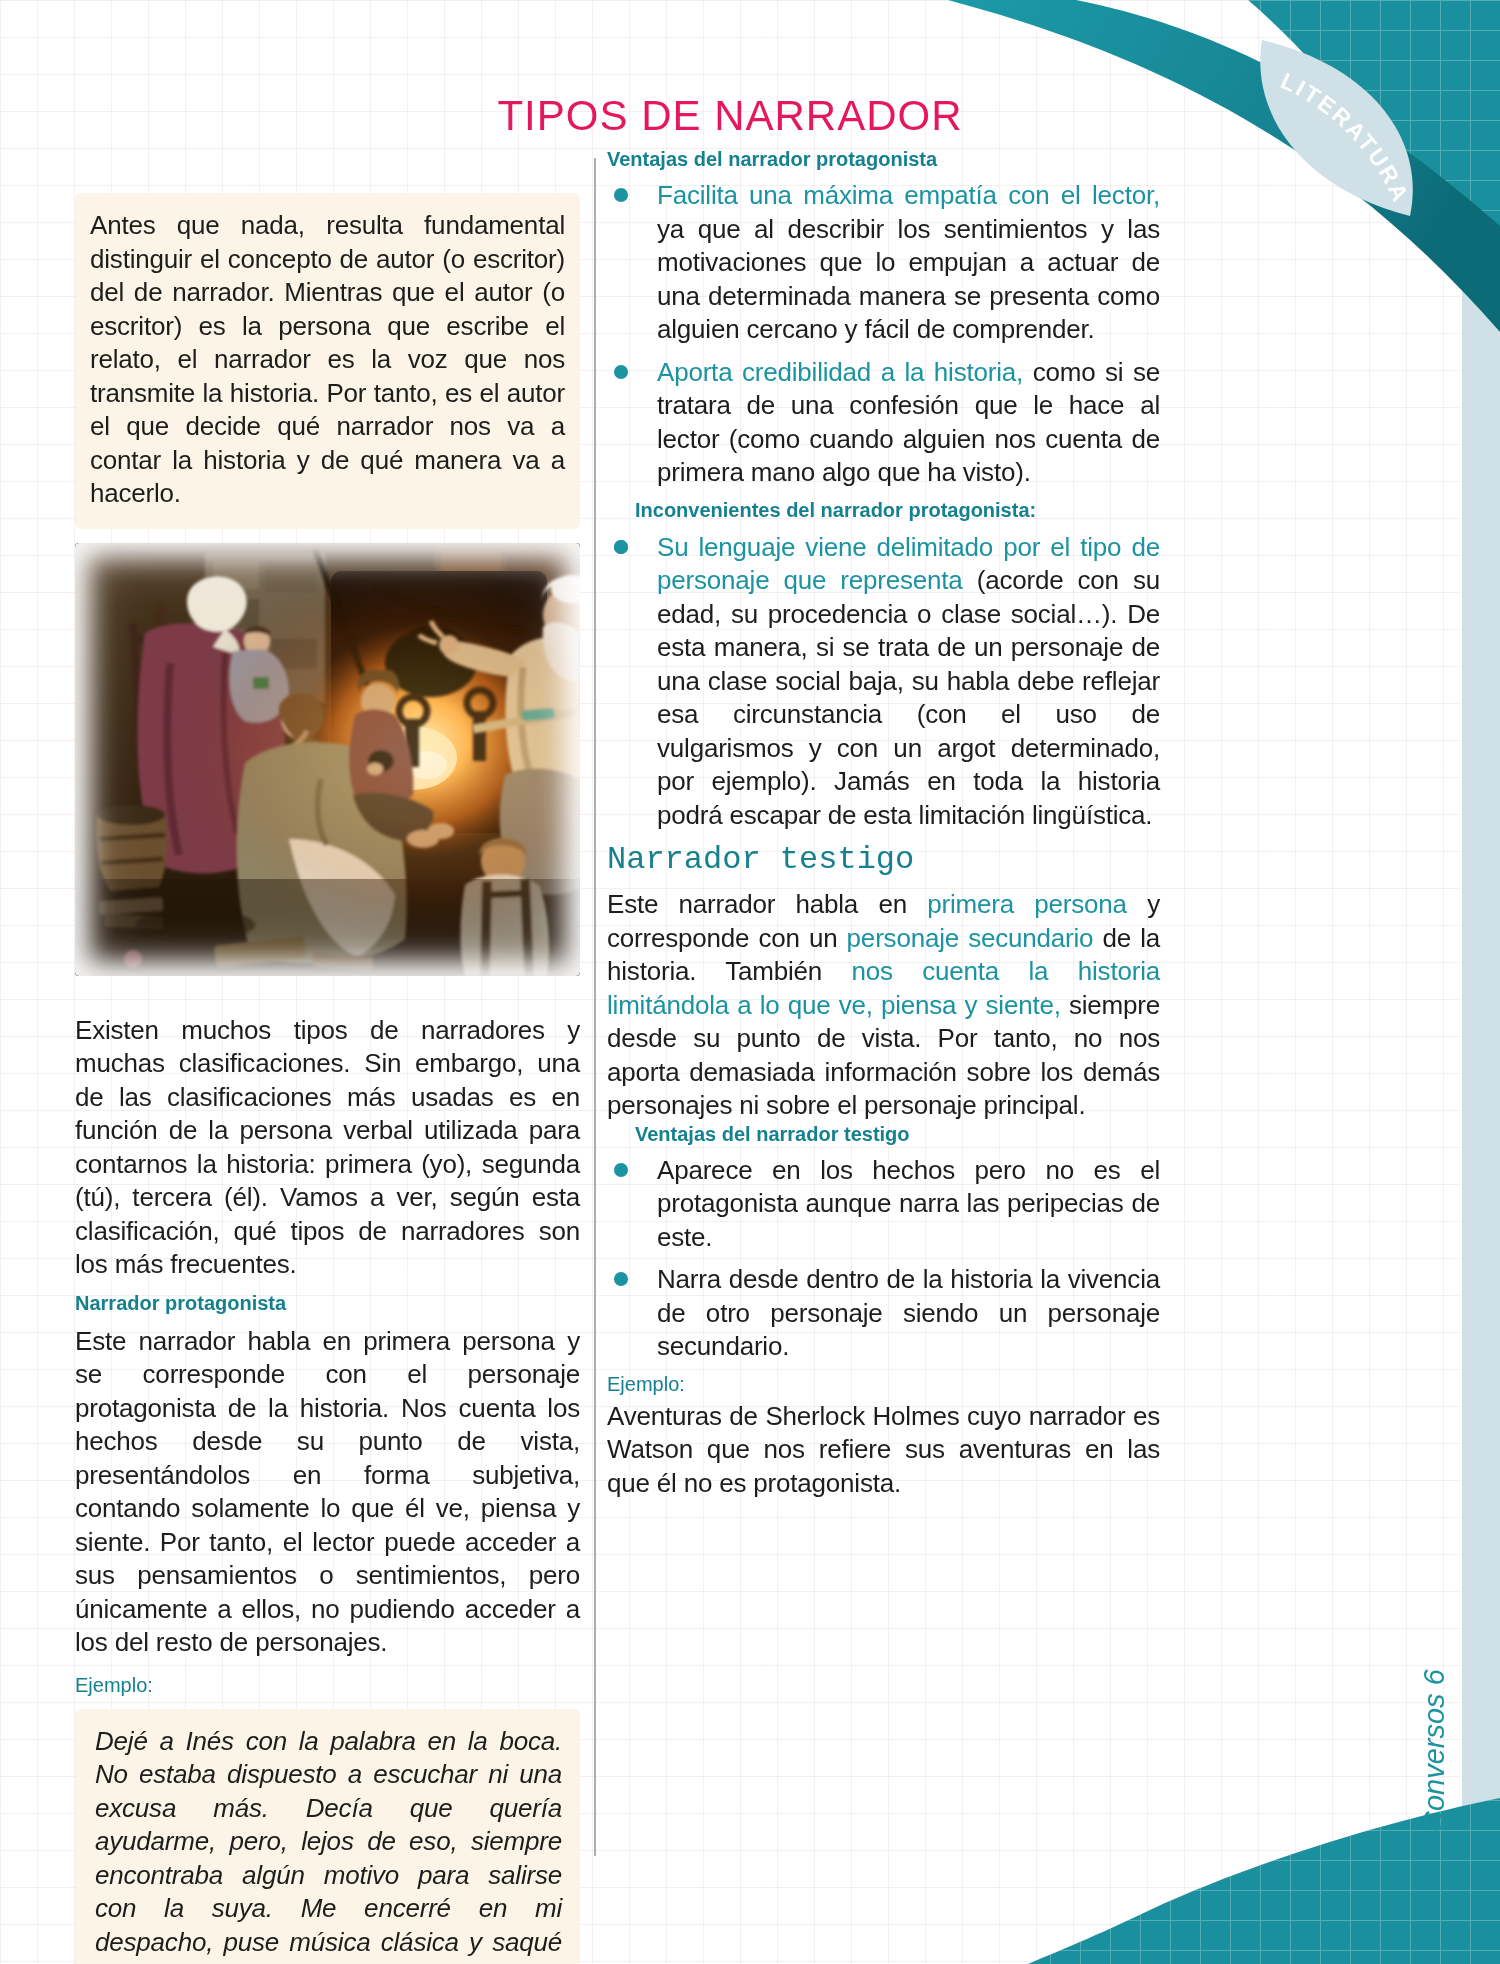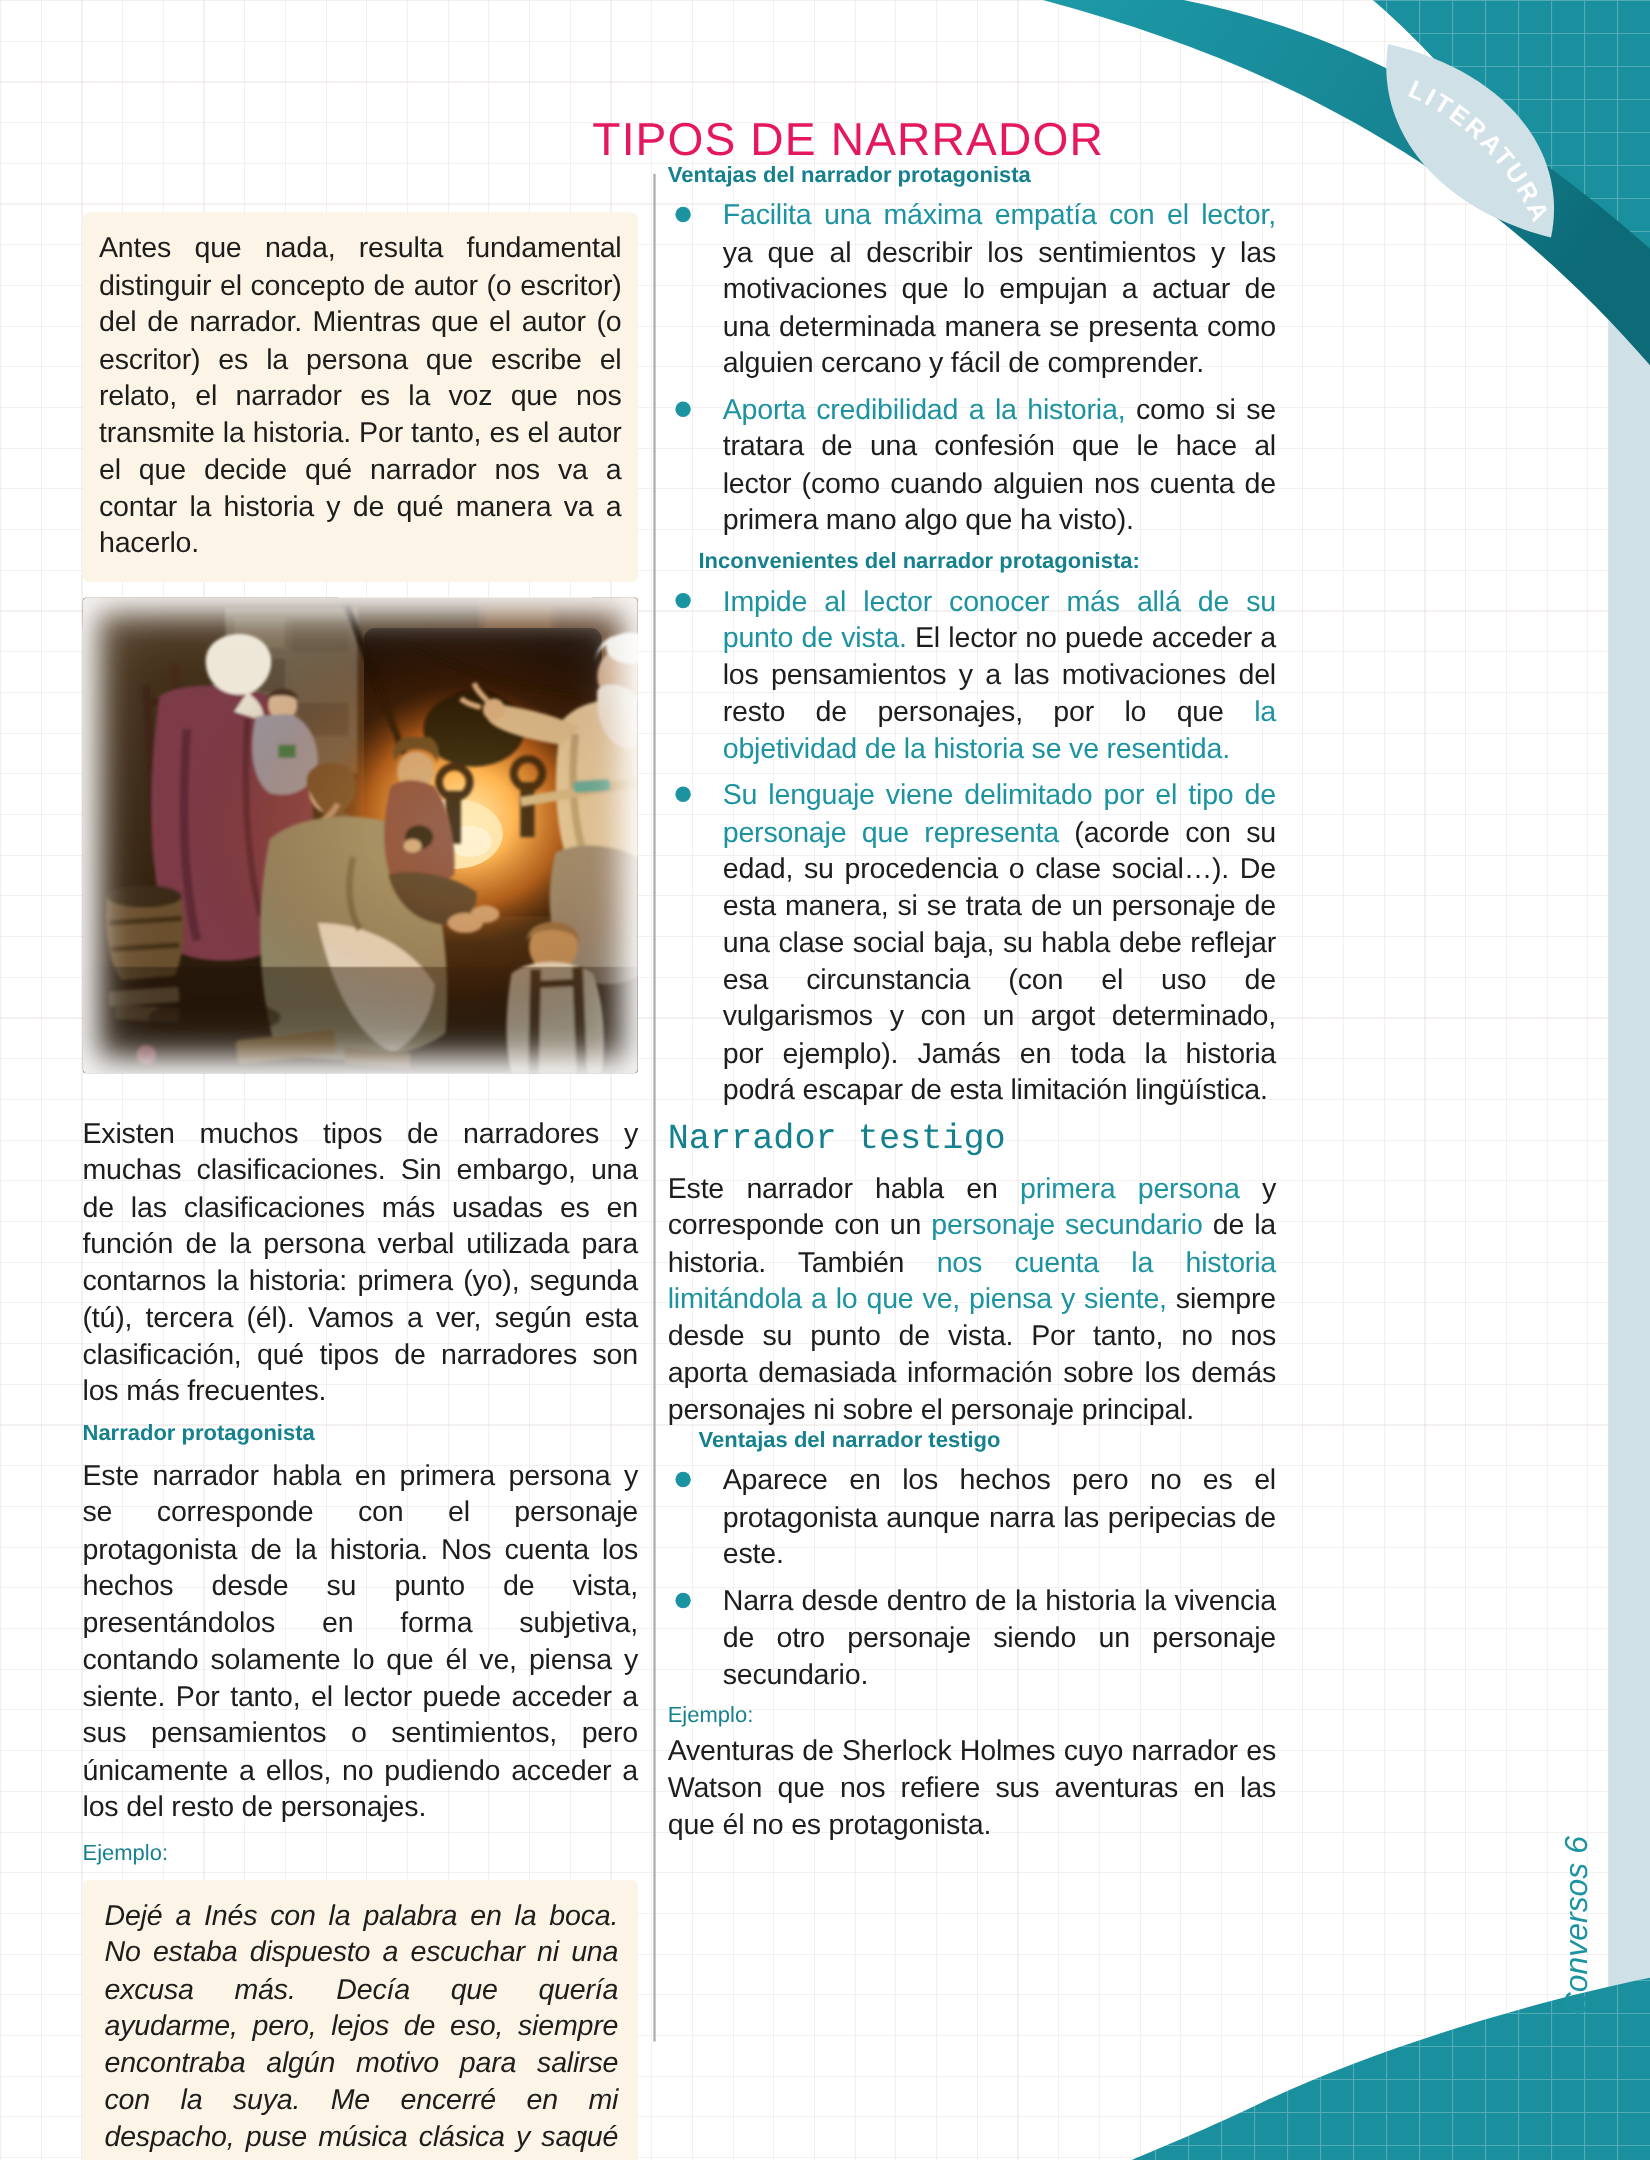--- a/index.html
+++ b/index.html
@@ -25,27 +25,26 @@
     content:"";
     position:absolute;inset:0;
     background:
       repeating-linear-gradient(to right, rgba(210,190,190,0.22) 0 1px, transparent 1px 37px),
       repeating-linear-gradient(to bottom, rgba(210,190,190,0.22) 0 1px, transparent 1px 37px);
     z-index:0;
   }
   .decor-svg{position:absolute;inset:0;z-index:1;pointer-events:none;}
 
   .page-title{
-    position:absolute;top:103px;left:0;width:1460px;
+    position:absolute;top:92px;left:0;width:1460px;
     text-align:center;
     font-size:42px;letter-spacing:1px;
     color:var(--pink);
     font-weight:400;
     z-index:2;
-    margin-left:41px;
   }
 
   .col-left{
     position:absolute;left:75px;top:0;width:505px;z-index:2;
   }
   .col-right{
     position:absolute;left:607px;top:0;width:553px;z-index:2;
   }
   .divider{
     position:absolute;left:594px;top:158px;width:2px;height:1698px;
@@ -347,21 +346,21 @@
   <div class="col-right">
 
     <h3 class="sub-heading">Ventajas del narrador protagonista</h3>
     <ul class="bullet-list body-text">
       <li><span class="bullet-dot"></span><span><span class="run-teal">Facilita una máxima empatía con el lector,</span><span class="run-black"> ya que al describir los sentimientos y las motivaciones que lo empujan a actuar de una determinada manera se presenta como alguien cercano y fácil de comprender.</span></span></li>
       <li><span class="bullet-dot"></span><span><span class="run-teal">Aporta credibilidad a la historia,</span><span class="run-black"> como si se tratara de una confesión que le hace al lector (como cuando alguien nos cuenta de primera mano algo que ha visto).</span></span></li>
     </ul>
 
     <h3 class="sub-heading mt-heading">Inconvenientes del narrador protagonista:</h3>
     <ul class="bullet-list body-text">
-      <li><span class="bullet-dot"></span><span><span class="run-teal">Impide al lector conocer más allá de su punto de vista.</span><span class="run-black"> El lector no puede acceder a los pensamientos y a las motivaciones del resto de personajes, por lo que </span><span class="run-teal">la objetividad de la historia se ve resentida.</span></span></li>
+      <li><span class="bullet-dot"></span></li>
       <li><span class="bullet-dot"></span><span><span class="run-teal">Su lenguaje viene delimitado por el tipo de personaje que representa</span><span class="run-black"> (acorde con su edad, su procedencia o clase social…). De esta manera, si se trata de un personaje de una clase social baja, su habla debe reflejar esa circunstancia (con el uso de vulgarismos y con un argot determinado, por ejemplo). Jamás en toda la historia podrá escapar de esta limitación lingüística.</span></span></li>
     </ul>
 
     <h2 class="section-heading" style="margin-top:4px;font-family:Liberation Mono, monospace;">Narrador testigo</h2>
     <p class="testigo-para body-text"><span class="run-black">Este narrador habla en </span><span class="run-teal">primera persona</span><span class="run-black"> y corresponde con un </span><span class="run-teal">personaje secundario</span><span class="run-black"> de la historia. También </span><span class="run-teal">nos cuenta la historia limitándola a lo que ve, piensa y siente,</span><span class="run-black"> siempre desde su punto de vista. Por tanto, no nos aporta demasiada información sobre los demás personajes ni sobre el personaje principal.</span></p>
 
     <h3 class="sub-heading mt-heading">Ventajas del narrador testigo</h3>
     <ul class="bullet-list body-text">
       <li><span class="bullet-dot"></span><span><span class="run-black">Aparece en los hechos pero no es el protagonista aunque narra las peripecias de este.</span></span></li>
       <li><span class="bullet-dot"></span><span><span class="run-black">Narra desde dentro de la historia la vivencia de otro personaje siendo un personaje secundario.</span></span></li>

